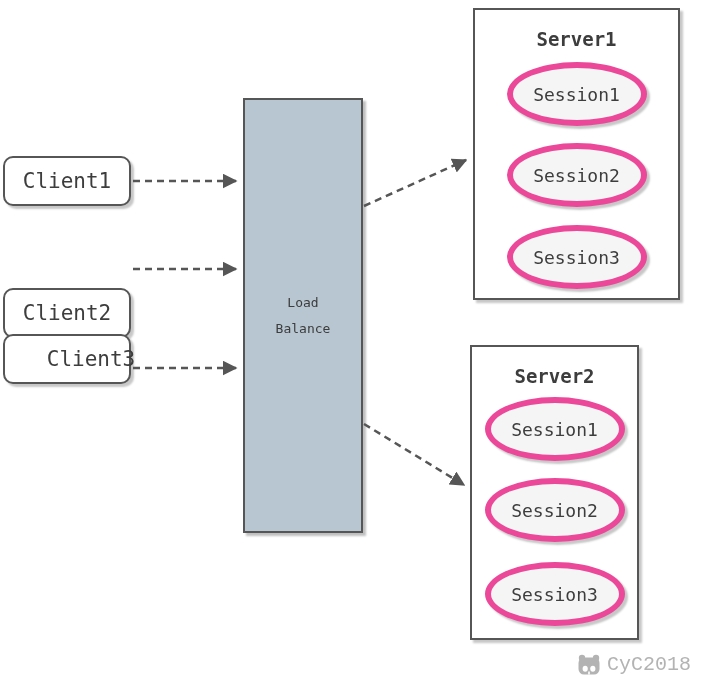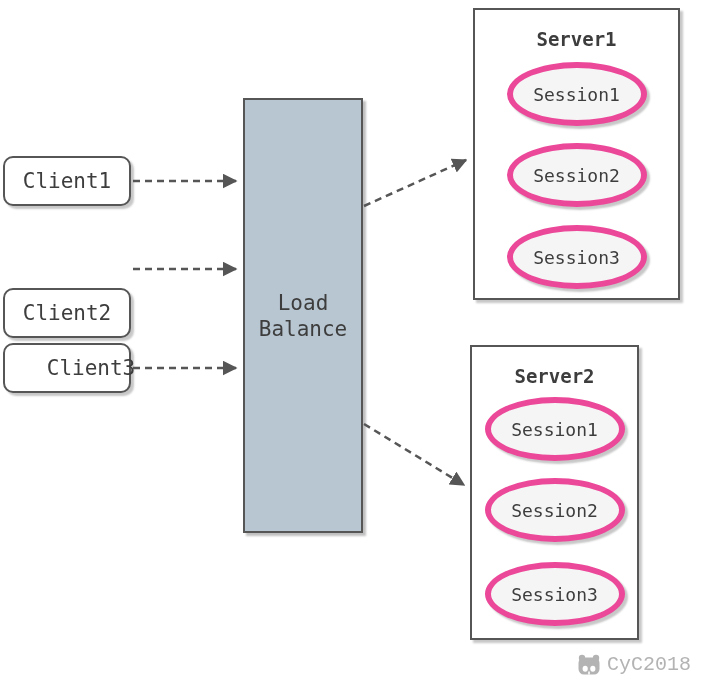--- a/index.html
+++ b/index.html
@@ -30,30 +30,30 @@
     width: 128px;
     height: 50px;
     left: 3px;
     background: #ffffff;
     border-radius: 10px;
     box-shadow: 3px 3px 2px rgba(0,0,0,0.22);
     font-size: 21px;
   }
   .client1 { top: 156px; }
   .client2 { top: 252px; margin-top: 36px; }
-  .client3 { top: 343px; padding-left: 48px; }
+  .client3 { top: 334px; padding-left: 48px; }
 
   .loadbalancer {
     left: 243px;
     top: 98px;
     width: 120px;
     height: 435px;
     background: #b8c6d1;
     box-shadow: 3px 3px 2px rgba(0,0,0,0.25);
-    font-size: 21px;
+    font-size: 13px;
     line-height: 26px;
     white-space: pre-line;
   }
 
   .server {
     position: absolute;
     box-sizing: border-box;
     border: 2px solid #565656;
     background: #ffffff;
     box-shadow: 3px 3px 2px rgba(0,0,0,0.22);

